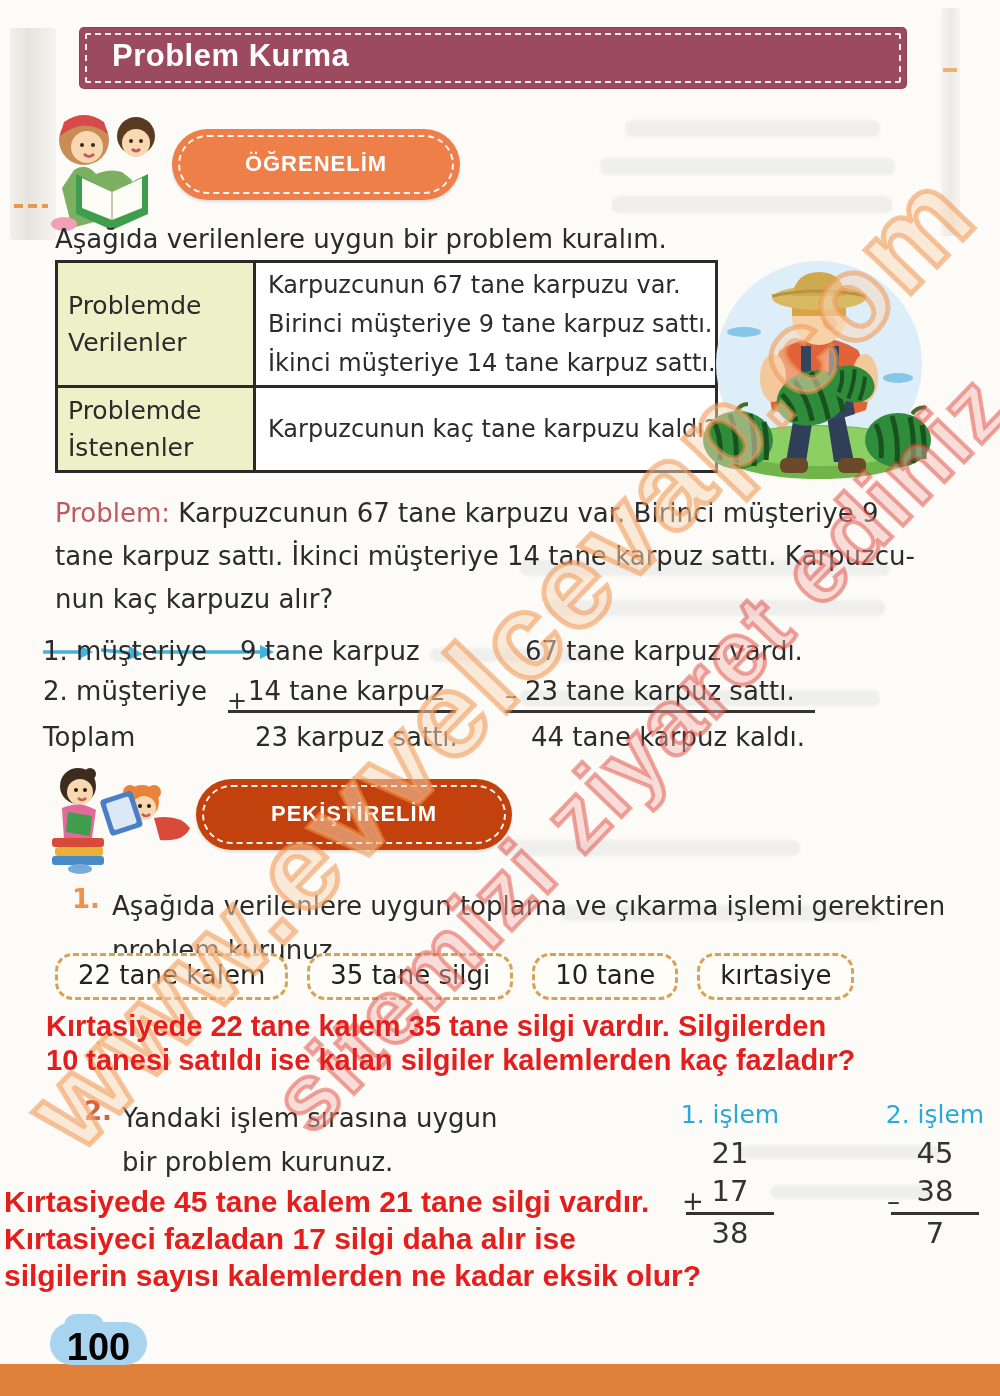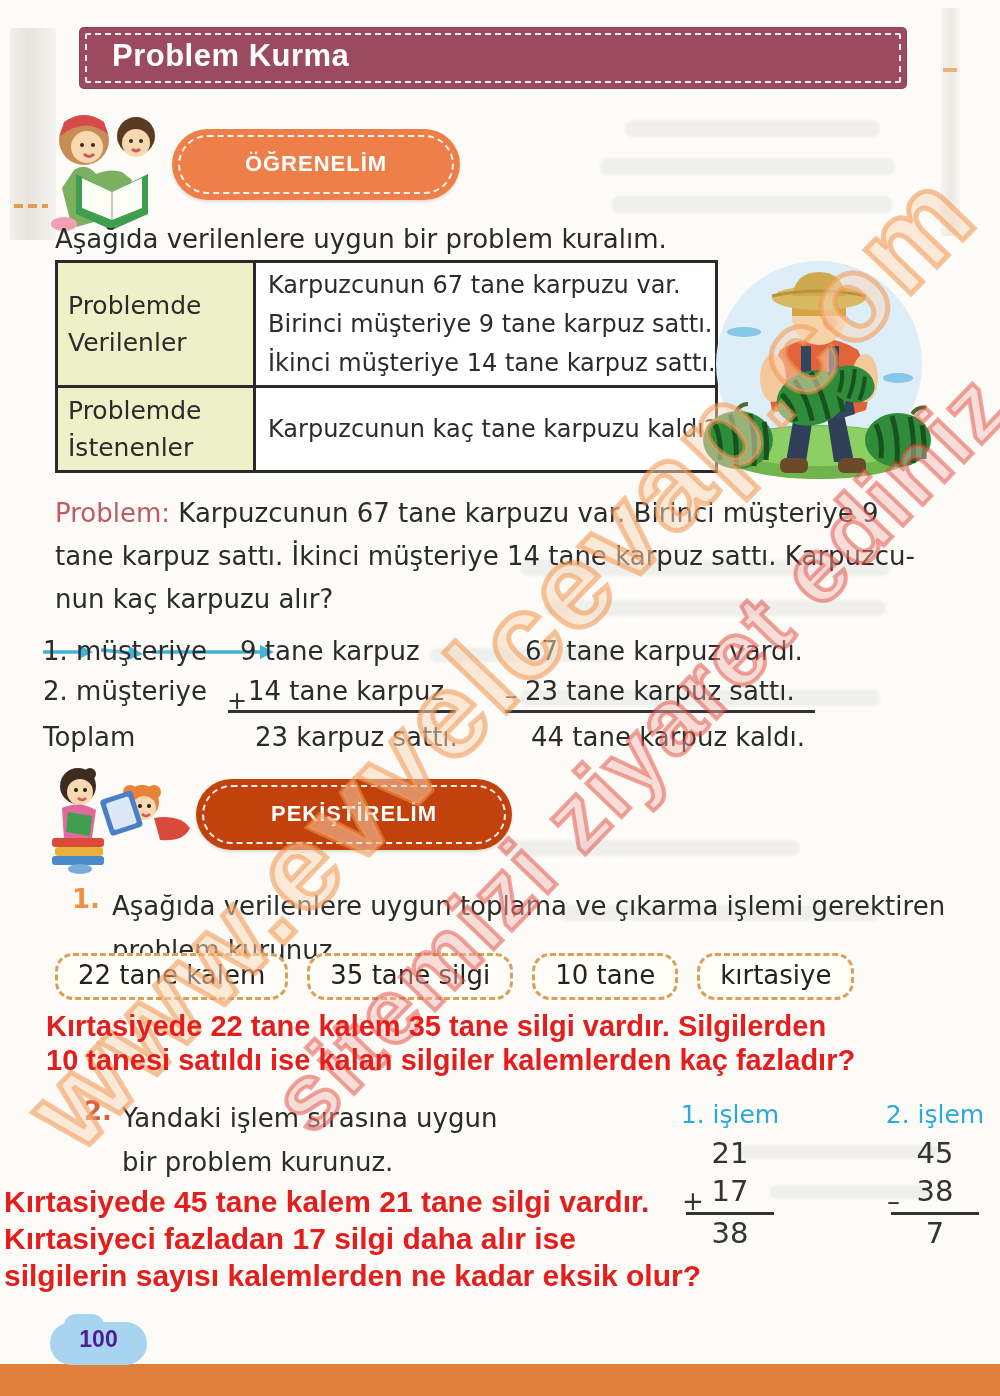--- a/index.html
+++ b/index.html
@@ -106,21 +106,21 @@
   .opcol .uline { position:absolute; border-top:3px solid #333; height:0; }
 
   
   .pagenum-cloud {
     position:absolute; left:50px; top:1322px; width:97px; height:43px;
     background:#a8d4ef; border-radius:22px; z-index:5;
   }
   .pagenum-cloud:before { content:""; position:absolute; left:14px; top:-8px; width:40px; height:24px; background:#a8d4ef; border-radius:12px; }
   .pagenum {
     position:absolute; left:0; right:0; top:4px; text-align:center;
-    font-family:"Liberation Sans",sans-serif; font-weight:bold; font-size:23px; color:#4c1d95;
+    font-family:"Liberation Sans",sans-serif; font-weight:bold; font-size:38px; color:#000000;
   }
   .bottombar { position:absolute; left:0px; top:1364px; width:1000px; height:32px; background:#e0813b; }
 
   
   .wm {
     position:absolute; white-space:nowrap; z-index:20; pointer-events:none;
     font-family:"Liberation Sans",sans-serif; font-weight:bold; text-align:center;
     transform:rotate(-46deg);
   }
   .wm-orange {

